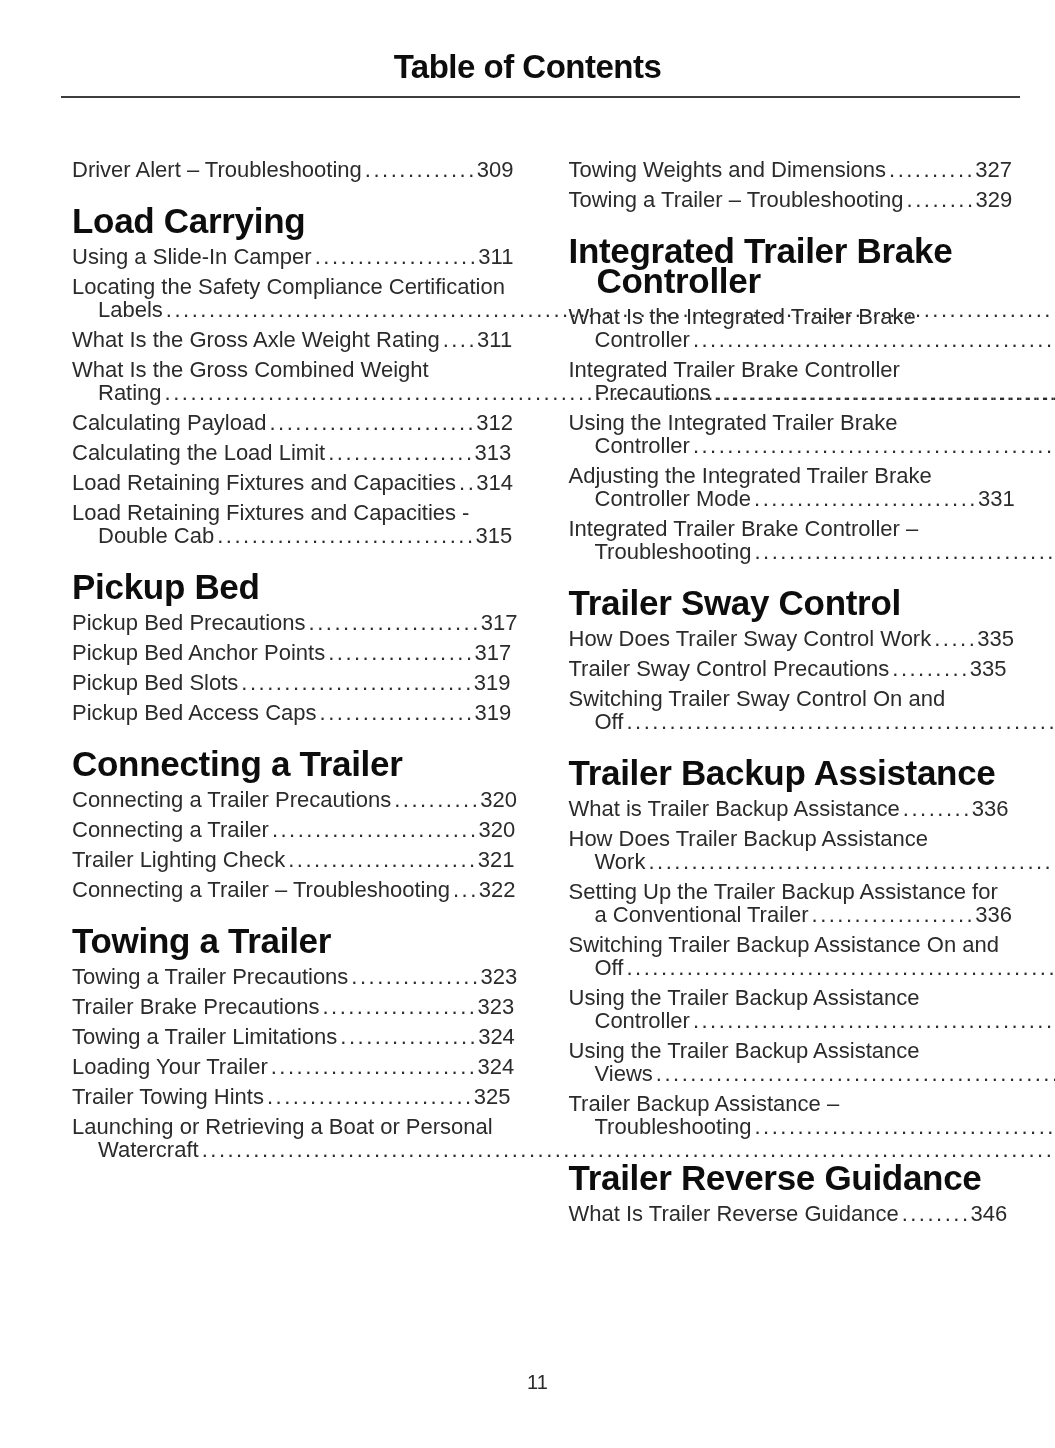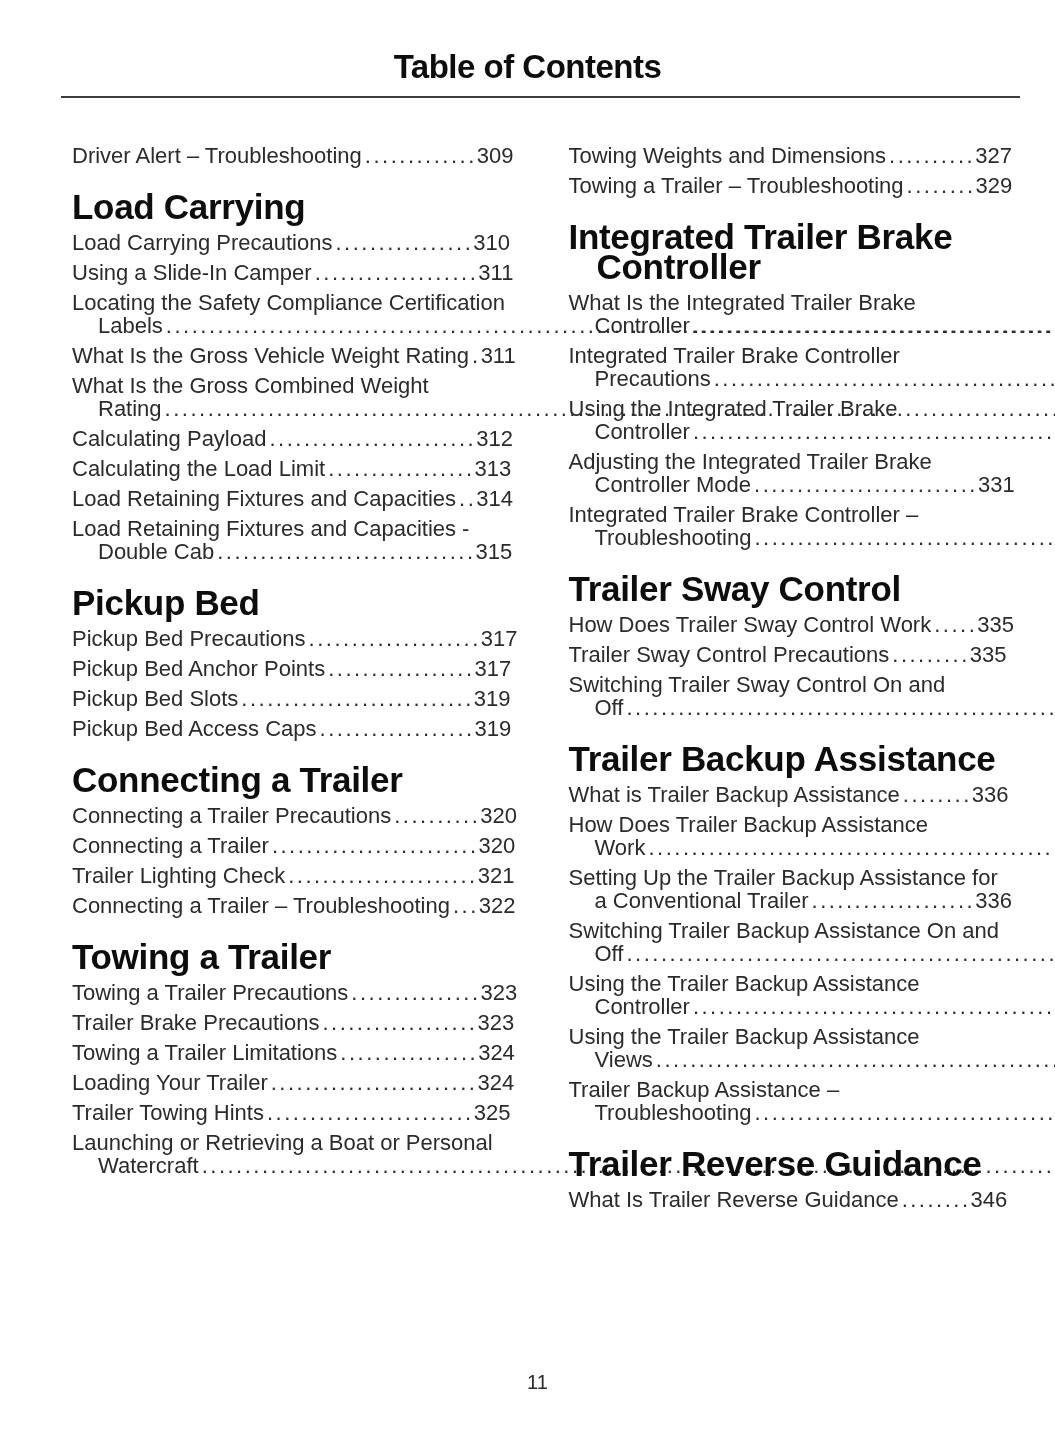--- a/index.html
+++ b/index.html
@@ -22,21 +22,21 @@
     color: var(--heading-color, #0d0d0d);
   }
   .title-rule {
     border: none;
     border-top: 2.5px solid var(--rule-color, #3d3d3d);
     margin: 10px 35px 0 61px;
   }
   .columns {
     display: flex;
     gap: 50px;
-    padding: 46px 40px 0 72px;
+    padding: 60px 40px 0 72px;
     box-sizing: border-box;
   }
   .col { flex: 1 1 0; min-width: 0; }
   .section-heading {
     font-size: 35px;
     line-height: 30px;
     font-weight: bold;
     letter-spacing: -0.3px;
     color: var(--heading-color, #0d0d0d);
     margin: 25px 0 9px 0;
@@ -74,24 +74,23 @@
 <h1 class="doc-title">Table of Contents</h1>
 <hr class="title-rule">
 
 <div class="columns">
   <div class="col">
       <div class="toc-section">
         <div class="entry"><span class="label">Driver Alert – Troubleshooting</span><span class="dots">.............</span><span class="pageno">309</span></div>
       </div>
       <div class="toc-section">
         <div class="section-heading">Load Carrying</div>
-        <div class="entry"><span class="label">Load Carrying Precautions</span><span class="dots">................</span><span class="pageno">310</span></div>
         <div class="entry"><span class="label">Using a Slide-In Camper</span><span class="dots">...................</span><span class="pageno">311</span></div>
         <div class="entry"><span class="label">Locating the Safety Compliance Certification Labels</span><span class="dots">................................................................................................................................................................................................................................................................................................................................................................................................................</span></div>
-        <div class="entry"><span class="label">What Is the Gross Vehicle Weight Rating</span><span class="dots">.</span><span class="pageno">311</span></div>
+        <div class="entry"><span class="label">What Is the Gross Axle Weight Rating</span><span class="dots">....</span><span class="pageno">311</span></div>
         <div class="entry"><span class="label">What Is the Gross Combined Weight Rating</span><span class="dots">................................................................................................................................................................................................................................................................................................................................................................................................................</span></div>
         <div class="entry"><span class="label">Calculating Payload</span><span class="dots">........................</span><span class="pageno">312</span></div>
         <div class="entry"><span class="label">Calculating the Load Limit</span><span class="dots">.................</span><span class="pageno">313</span></div>
         <div class="entry"><span class="label">Load Retaining Fixtures and Capacities</span><span class="dots">..</span><span class="pageno">314</span></div>
         <div class="entry"><span class="label">Load Retaining Fixtures and Capacities - Double Cab</span><span class="dots">..............................</span><span class="pageno">315</span></div>
       </div>
       <div class="toc-section">
         <div class="section-heading">Pickup Bed</div>
         <div class="entry"><span class="label">Pickup Bed Precautions</span><span class="dots">....................</span><span class="pageno">317</span></div>
         <div class="entry"><span class="label">Pickup Bed Anchor Points</span><span class="dots">.................</span><span class="pageno">317</span></div>

